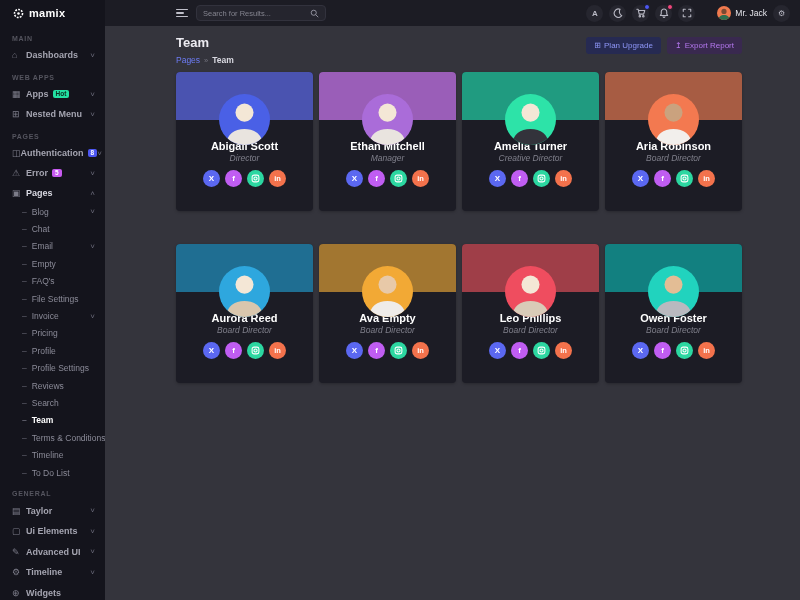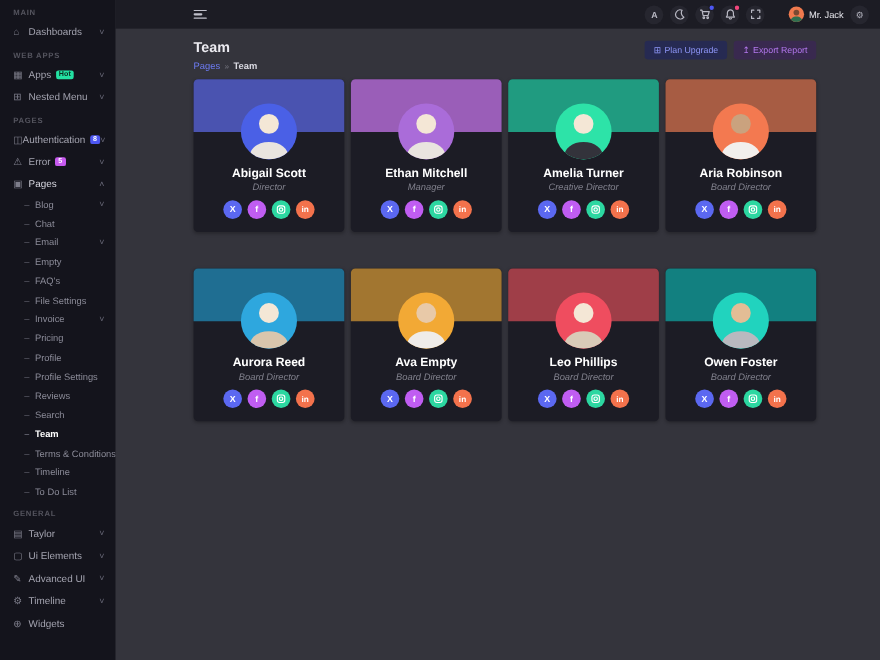--- a/index.html
+++ b/index.html
@@ -10,21 +10,21 @@
   .sidebar { position:absolute; left:0; top:0; width:105px; height:600px;
     background:#14141c; z-index:5; overflow:hidden; }
   .logo-row { height:26px; display:flex; align-items:center; padding-left:13px; gap:5px; }
   .logo-mark { width:11px; height:11px; }
   .logo-name { color:#ffffff; font-size:11px; font-weight:bold; letter-spacing:.3px; }
   .sec-hdr { margin:9px 12px 3px 12px; font-size:7px; font-weight:bold;
     color:#55555f; letter-spacing:.7px; }
   .item { height:20px; display:flex; align-items:center; padding:0 10px 0 12px;
     font-size:9px; color:#a4a4b0; cursor:pointer; }
   .item .ico { width:14px; font-size:9px; color:#7d7d8a; }
-  .item .lbl { white-space:nowrap; }
+  .item .lbl { white-space:nowrap;font-weight:bold; }
   .chev { margin-left:auto; font-size:8px; color:#6a6a7a; }
   .badge { margin-left:4px; border-radius:2px; font-size:6.5px; font-weight:bold;
     padding:1px 3px; line-height:1; }
   .badge-hot { background:#23e0a2; color:#0b2e22; }
   .badge-auth { background:#4d57f3; color:#ffffff; }
   .badge-err { background:#c75af0; color:#ffffff; }
   .sub { height:17.4px; display:flex; align-items:center; gap:5px;
     padding:0 10px 0 22px; font-size:8.5px; color:#8b8b98; cursor:pointer; white-space:nowrap; }
   .sub .dash { color:#60606c; }
   .sub.active { color:#ffffff; font-weight:bold; }
@@ -74,33 +74,40 @@
   .btn-export { background:#39294f; color:#b377ee; }
 
   .grid { width:566px; display:grid; grid-template-columns:repeat(4,137px);
     column-gap:6px; row-gap:33px; }
   .card { height:139px; background:#1c1c25; border-radius:4px; position:relative;
     text-align:center; box-shadow:0 1px 3px rgba(0,0,0,.25); }
   .band { height:48px; border-radius:4px 4px 0 0; }
   .avatar { position:absolute; top:22px; left:calc(50% - 25.5px); width:51px;
     height:51px; border-radius:50%; overflow:hidden; }
   .avatar svg { width:100%; height:100%; display:block; }
-  .name { margin-top:32px; font-size:11px; font-weight:bold; color:#ffffff; }
+  .name { margin-top:20px; font-size:11px; font-weight:bold; color:#ffffff; }
   .role { margin-top:1px; font-size:8.5px; color:#80808c;font-style:italic; }
   .socials { margin-top:7px; display:flex; justify-content:center; gap:5px; }
   .soc { width:17px; height:17px; border-radius:50%; display:flex; align-items:center;
     justify-content:center; color:#fff; cursor:pointer; }
   .soc .t { font-size:8px; font-weight:bold; line-height:1; }
   .soc .t.insmall { font-size:7.5px; }
   .soc svg { width:9px; height:9px; stroke:#fff; fill:none; stroke-width:1.4; }
 </style>
 </head>
 <body>
 
 <div class="sidebar">
+  <div class="logo-row">
+    <svg class="logo-mark" viewBox="0 0 12 12">
+      <circle cx="6" cy="6" r="4.4" fill="none" stroke="#fff" stroke-width="1.7" stroke-dasharray="2 1.3"></circle>
+      <circle cx="6" cy="6" r="1.4" fill="#fff"></circle>
+    </svg>
+    <span class="logo-name">mamix</span>
+  </div>
 
   <div class="sec-hdr">MAIN</div>
   <div class="item">
     <span class="ico">⌂</span>
     <span class="lbl">Dashboards</span>
     <span class="chev">˅</span>
   </div>
 
   <div class="sec-hdr">WEB APPS</div>
   <div class="item">
@@ -230,20 +237,27 @@
     </div>
   </div>
 </div>
 
 <div class="topbar">
   <div class="burger">
       <i></i>
       <i></i>
       <i></i>
     </div>
+  <div class="search-box">
+    <input type="text" placeholder="Search for Results..." style="">
+    <svg viewBox="0 0 12 12" style="width:9px;height:9px">
+      <circle cx="5" cy="5" r="3.4" fill="none" stroke="#9a9aa6" stroke-width="1.2"></circle>
+      <line x1="7.7" y1="7.7" x2="10.6" y2="10.6" stroke="#9a9aa6" stroke-width="1.2" stroke-linecap="round"></line>
+    </svg>
+  </div>
   <div class="hicons">
     <div class="hbtn" style="font-weight:bold;">A</div>
     <div class="hbtn">
       <svg viewBox="0 0 12 12">
           <path d="M8.5 1.6a5 5 0 1 0 2 7.6 5.4 5.4 0 0 1-2-7.6z"></path>
         </svg>
     </div>
     <div class="hbtn">
       <svg viewBox="0 0 12 12">
           <path d="M1 1.5h1.6l1.2 5.8h5.4l1.3-4.3H3"></path>

